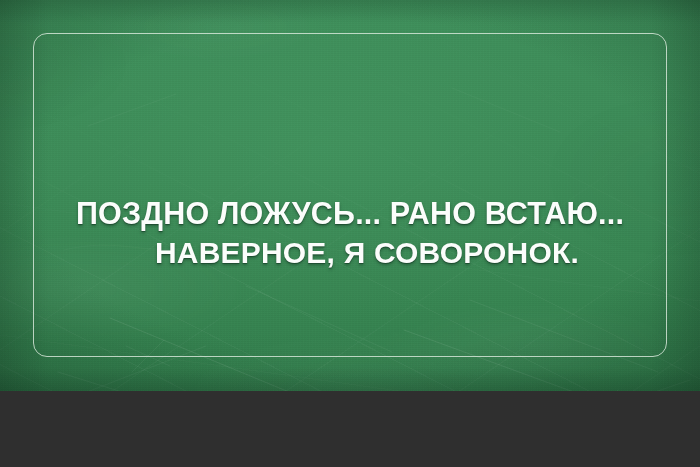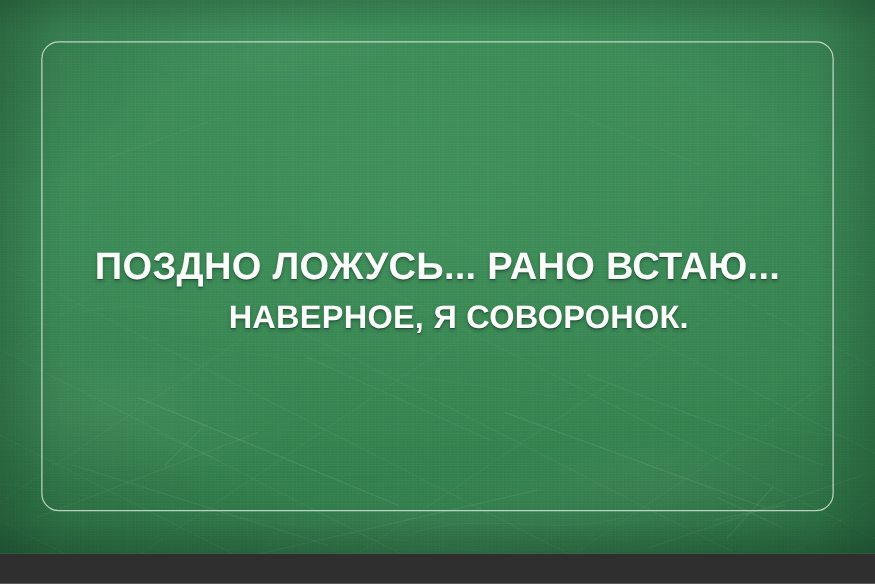--- a/index.html
+++ b/index.html
@@ -3,21 +3,21 @@
 <meta charset="utf-8">
 <style>
   html, body {
     margin: 0;
     padding: 0;
     background: #2f2f2f;
   }
   #card {
     position: relative;
     width: 700px;
-    height: 443px;
+    height: 391px;
     overflow: hidden;
     background-color: #3d8b58;
     font-family: "Liberation Sans", sans-serif;
     user-select: none;
   }
 
   
   .bg-base {
     position: absolute;
     inset: 0;
@@ -128,21 +128,21 @@
     letter-spacing: .2px;
     text-shadow:
       0 1px 0 rgba(22,60,38,.55),
       0 2px 3px rgba(16,46,29,.45);
   }
   .caption .line {
     display: block;
     white-space: nowrap;
   }
   .caption .line-1 { font-size: 30.5px; }
-  .caption .line-2 { font-size: 26px; margin-left: 34px; }
+  .caption .line-2 { font-size: 30px; margin-left: 34px; }
 </style>
 </head>
 <body>
 
 <div id="card">
 
   <div class="bg-base"></div>
   <div class="bg-grain"></div>
   <div class="bg-smudge"></div>
   <div class="bg-scratch"></div>

